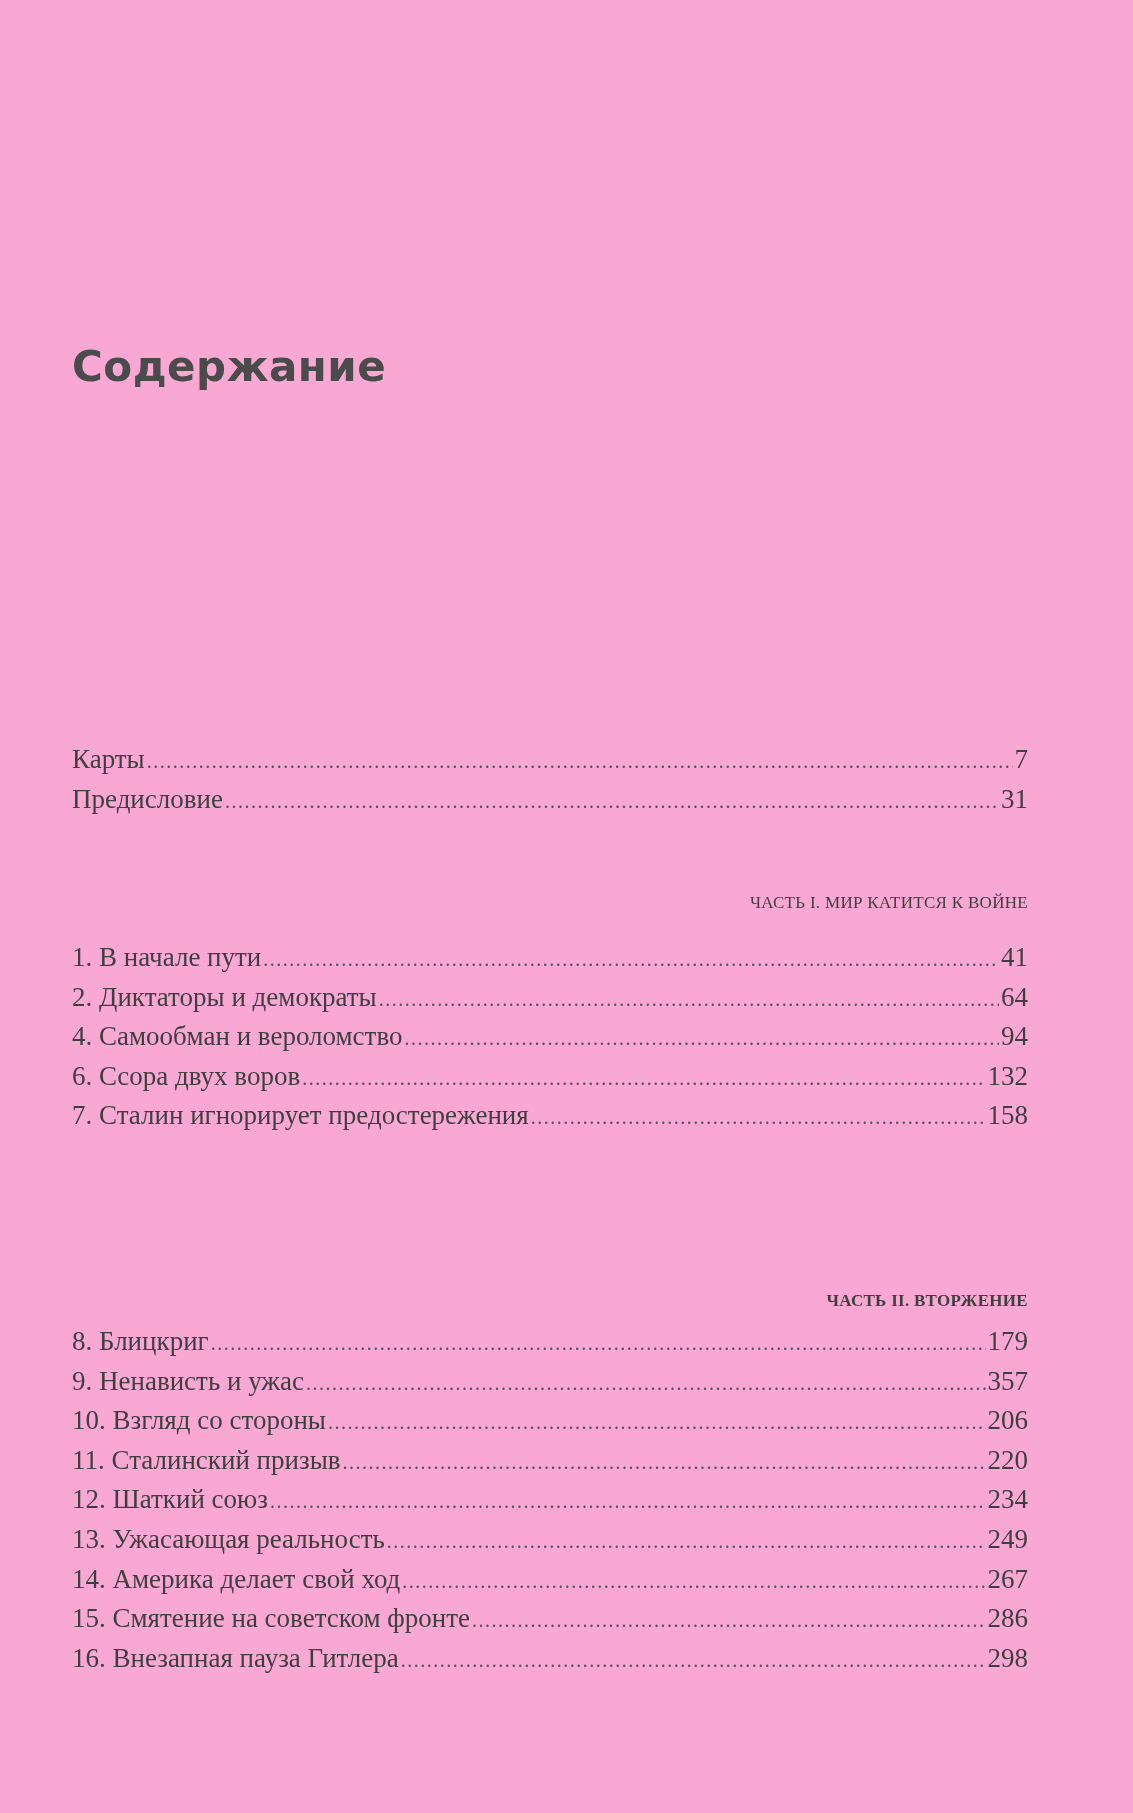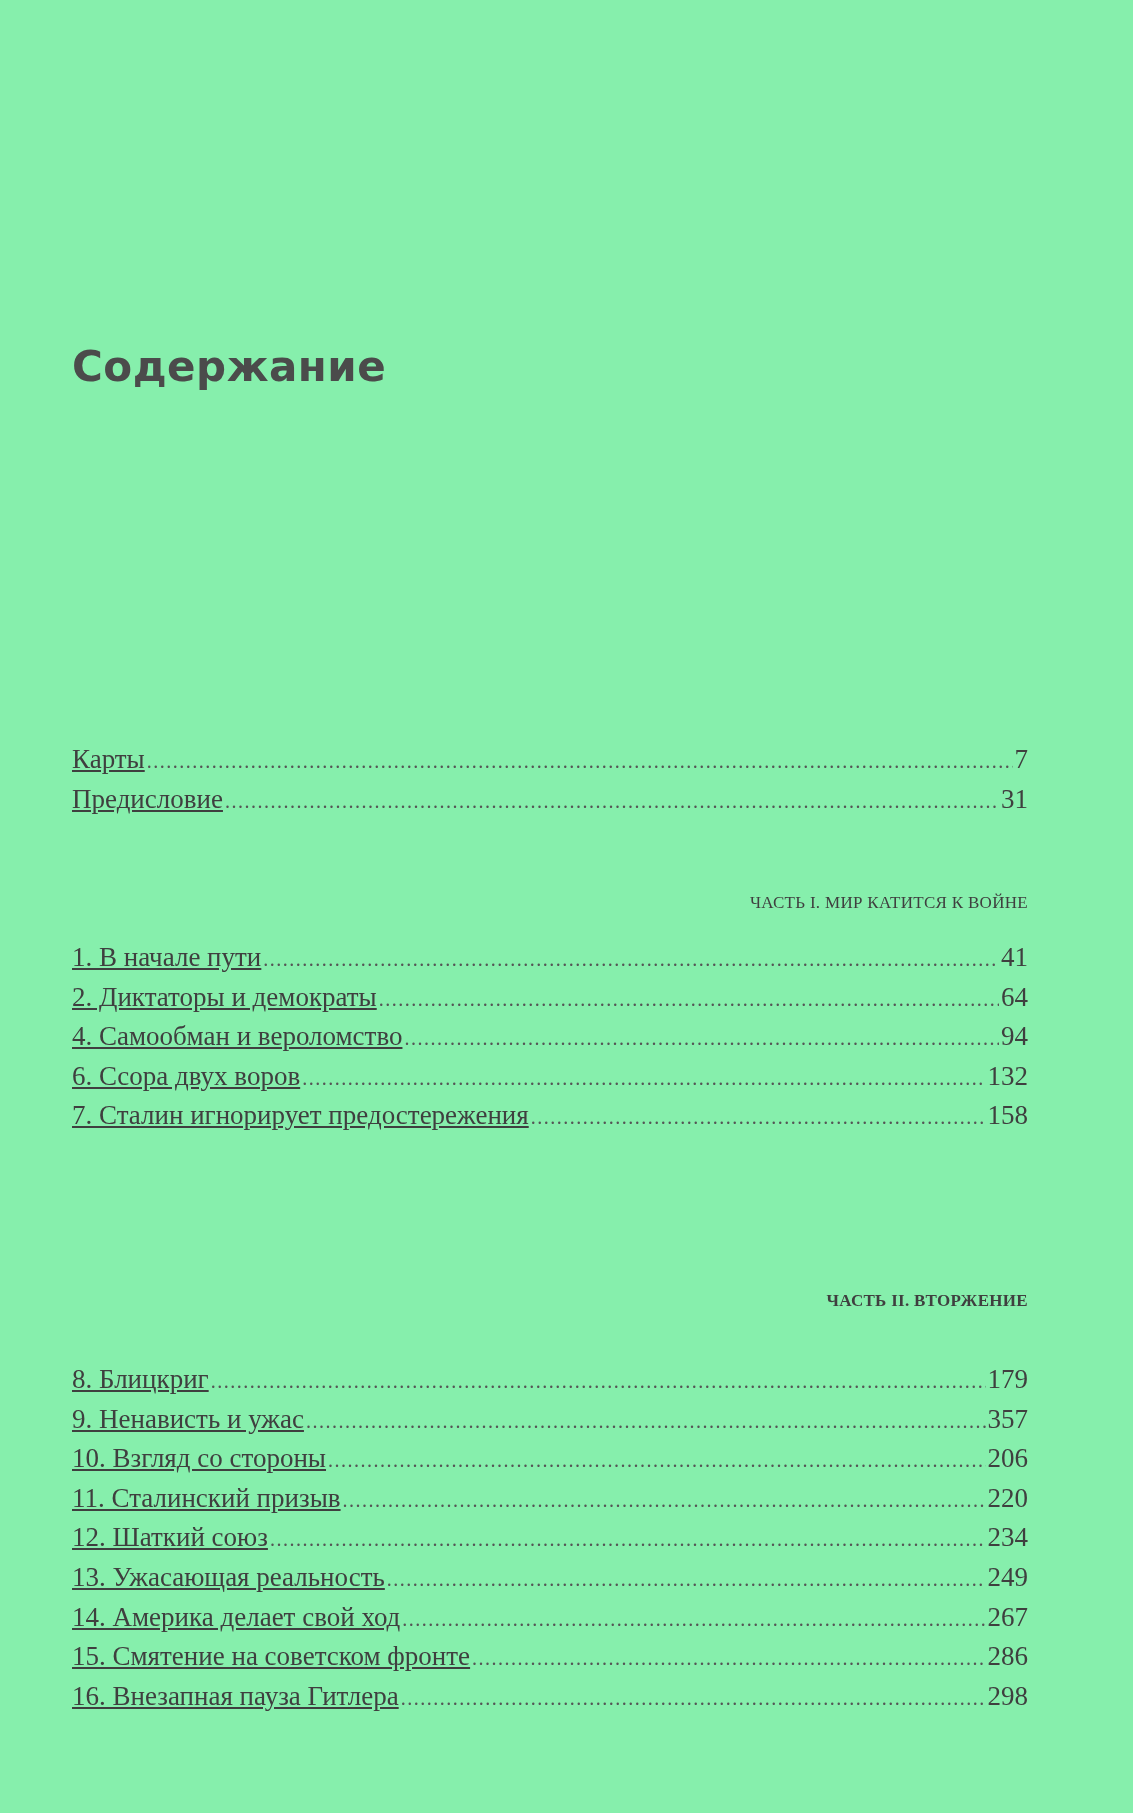--- a/index.html
+++ b/index.html
@@ -1,32 +1,32 @@
 <!DOCTYPE html>
 <html><head>
 <meta charset="utf-8">
 <style>
   html, body { margin:0; padding:0; }
   body {
     width:1133px; height:1813px; overflow:hidden;
     background:#f7f5ee;
     position:relative;
   }
-  .page { position:absolute; left:0; top:0; width:1133px; height:1813px; background:#86efac; }
+  .page { position:absolute; left:0; top:0; width:1133px; height:1813px; background:#f9a8d4; }
   .title {
     position:absolute; left:72px; top:342px;
     font-family:"DejaVu Sans", sans-serif; font-weight:bold;
     font-size:42px; color:#4b4b4b; letter-spacing:0.5px;
   }
   .toc { position:absolute; left:72px; width:956px; }
   .row {
     display:flex; align-items:baseline; height:39.6px;
     font-family:"Liberation Serif", serif; font-size:27px; color:#3f3f3f;
   }
-  .row .lbl { white-space:nowrap;text-decoration:underline; }
+  .row .lbl { white-space:nowrap; }
   .row .dots {
     flex:1; overflow:hidden; white-space:nowrap; margin:0 2px;
     color:#555; letter-spacing:1.5px; font-size:20px;
   }
   .row .dots::after { content:"................................................................................................................................................................................................................................................"; }
   .row .pg { white-space:nowrap; }
   .part {
     position:absolute; left:72px; width:956px; text-align:right;
     font-family:"Liberation Serif", serif; font-size:17px; color:#3f3f3f;
     letter-spacing:0.3px;
@@ -74,21 +74,21 @@
         <span class="pg">132</span>
       </div>
     <div class="row">
         <span class="lbl">7. Сталин игнорирует предостережения</span>
         <span class="dots"></span>
         <span class="pg">158</span>
       </div>
   </div>
 
   <div class="part" style="top:1291px;font-weight:bold;">ЧАСТЬ II. ВТОРЖЕНИЕ</div>
-  <div class="toc" style="top:1364px;">
+  <div class="toc" style="top:1326px;">
     <div class="row">
         <span class="lbl">8. Блицкриг</span>
         <span class="dots"></span>
         <span class="pg">179</span>
       </div>
     <div class="row">
         <span class="lbl">9. Ненависть и ужас</span>
         <span class="dots"></span>
         <span class="pg">357</span>
       </div>

